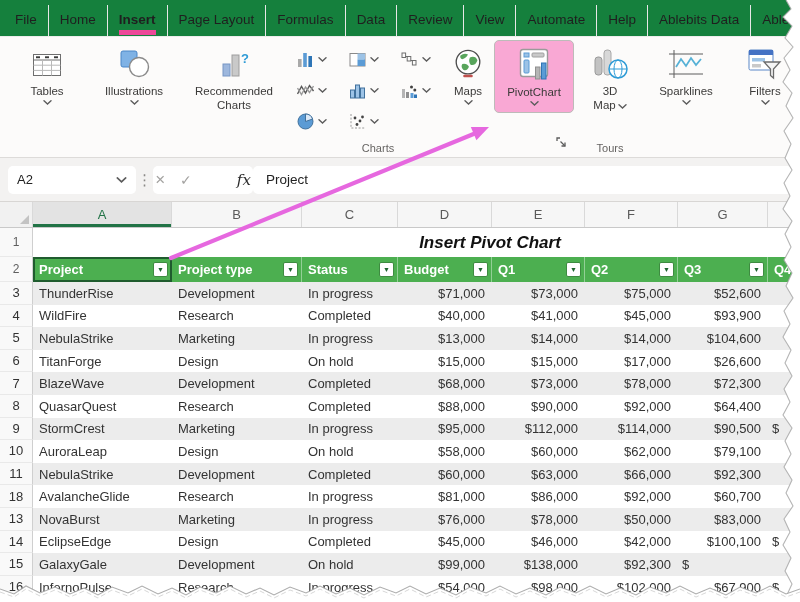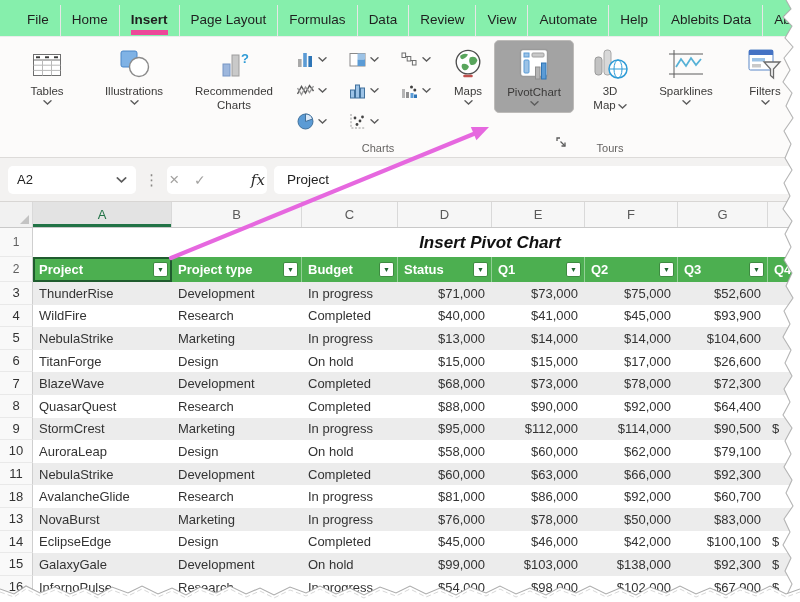--- a/index.html
+++ b/index.html
@@ -4,50 +4,50 @@
 <style>
   * { margin:0; padding:0; box-sizing:border-box; }
   html,body { background:#ffffff; }
   #app {
     position:relative; width:800px; height:602px; overflow:hidden;
     font-family:"Liberation Sans", sans-serif; background:#ffffff; color:#262626;
   }
 
   
   .tabbar { position:absolute; left:0; top:0; width:800px; height:36px;
-    display:flex; align-items:flex-end; padding-left:16px; background:#86efac; }
+    display:flex; align-items:flex-end; padding-left:4px; background:#15803d; }
   .tab { padding:7px 11px 9px; font-size:13.5px; color:#1f1f1f; white-space:nowrap; }
   .tab + .tab { border-left:1px solid #e7e7e7; }
   .tab .tab-label { padding-bottom:3px; }
   .tab.active .tab-label { font-weight:bold; border-bottom:5px solid #ec4899; }
 
   
   .ribbon { position:absolute; left:0; top:36px; width:800px; height:122px;
     background:#fcfbfa; border-top:1px solid #ececec; border-bottom:1px solid #dddbd9; }
   .ribbon-inner { display:flex; align-items:stretch; height:100%; padding-left:8px; }
   .vdiv { width:1px; background:#e3e1df; margin:6px 2px 10px; }
   .rgroup { position:relative; display:flex; align-items:flex-start; }
   .group-label { position:absolute; bottom:3px; left:0; right:0; text-align:center;
     font-size:11px; color:#666462; }
   .big-btn { display:flex; flex-direction:column; align-items:center; gap:2px;
     padding-top:9px; cursor:default; }
   .big-btn .icon { height:36px; display:flex; align-items:center; justify-content:center; }
   .big-btn .blabel { font-size:11.5px; color:#3b3a39; line-height:1.25; text-align:center; white-space:nowrap; }
-  .big-btn.highlight { border:1px solid #bdbbb9; border-radius:5px; background:#a3a3a3;
+  .big-btn.highlight { border:1px solid #bdbbb9; border-radius:5px; background:#f9a8d4;
     margin-top:3px; padding-top:6px; align-self:flex-start; padding-bottom:6px; }
   .chev polyline { fill:none; stroke:#5c5c5c; stroke-width:1.4; stroke-linecap:round; }
   .chart-grid { display:grid; grid-template-columns:repeat(3,52px); grid-auto-rows:31px;
     padding-top:7px; }
   .mini { display:flex; align-items:center; justify-content:center; gap:4px; }
   .dialog-launcher { position:absolute; right:6px; bottom:4px; }
   .inline-chev { display:inline-block; vertical-align:middle; margin-left:2px; }
 
   
   .fbar { position:absolute; left:0; top:158px; width:800px; height:44px;
-    background:#f3f2f1; display:flex; align-items:center; padding:0 8px; gap:7px;
+    background:#f3f2f1; display:flex; align-items:center; padding:0 8px; 
     border-bottom:1px solid #d8d6d4; }
   .namebox { width:128px; height:28px; background:#fff; border-radius:5px;
     display:flex; align-items:center; padding:0 9px; font-size:13px; color:#222; }
   .namebox .nb-val { flex:1; }
   .fdots { font-size:15px; color:#8a8886; padding:0 1px; }
   .fxbox { width:100px; height:28px; background:#fff; border-radius:5px;
     display:flex; align-items:center; justify-content:center; gap:15px; }
   .fxbox .cancel { color:#a3a2a0; font-size:17px; line-height:1; }
   .fxbox .enter { color:#a3a2a0; font-size:14px; line-height:1; }
   .fxbox .fx { font-family:"DejaVu Serif", serif; font-style:italic; font-size:15px; color:#2b2b2b;margin-left:30px; }
@@ -410,27 +410,27 @@
             <span class="farrow">▼</span>
           </span>
       </div>
       <div class="hcell">
         <span class="hlabel">Project type</span>
         <span class="filter-btn">
             <span class="farrow">▼</span>
           </span>
       </div>
       <div class="hcell">
-        <span class="hlabel">Budget</span>
+        <span class="hlabel">Status</span>
         <span class="filter-btn">
             <span class="farrow">▼</span>
           </span>
       </div>
       <div class="hcell">
-        <span class="hlabel">Status</span>
+        <span class="hlabel">Budget</span>
         <span class="filter-btn">
             <span class="farrow">▼</span>
           </span>
       </div>
       <div class="hcell">
         <span class="hlabel">Q1</span>
         <span class="filter-btn">
             <span class="farrow">▼</span>
           </span>
       </div>
@@ -583,21 +583,20 @@
           <div class="cell num">$42,000</div>
           <div class="cell num">$100,100</div>
           <div class="cell q4">$</div>
         </div>
         <div class="grid-row srow band">
           <div class="cell rownum">15</div>
           <div class="cell txt">GalaxyGale</div>
           <div class="cell txt">Development</div>
           <div class="cell txt">On hold</div>
           <div class="cell num">$99,000</div>
-          <div class="cell num">$103,000</div>
           <div class="cell num">$138,000</div>
           <div class="cell num">$92,300</div>
           <div class="cell q4">$</div>
         </div>
         <div class="grid-row srow">
           <div class="cell rownum">16</div>
           <div class="cell txt">InfernoPulse</div>
           <div class="cell txt">Research</div>
           <div class="cell txt">In progress</div>
           <div class="cell num">$54,000</div>

